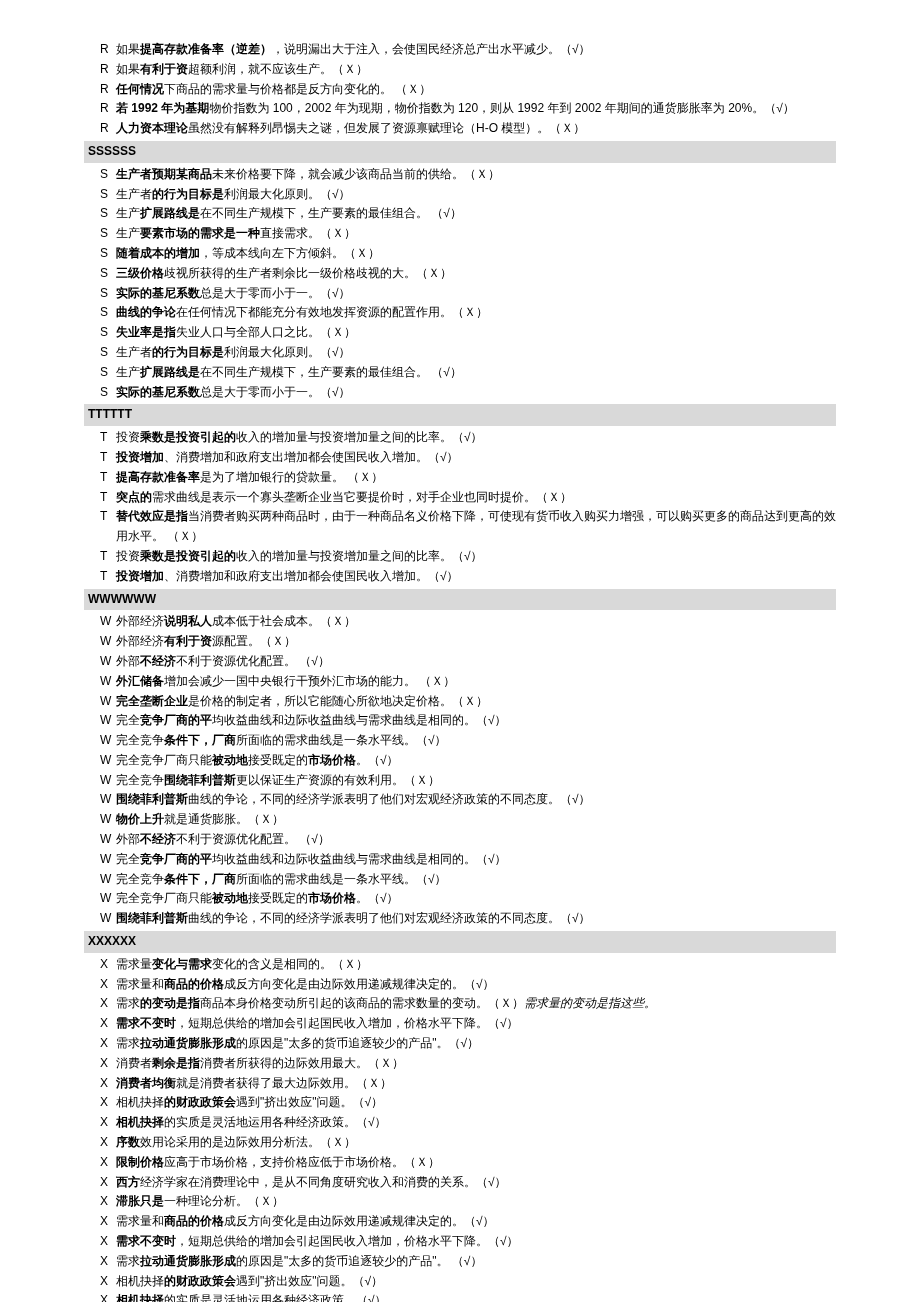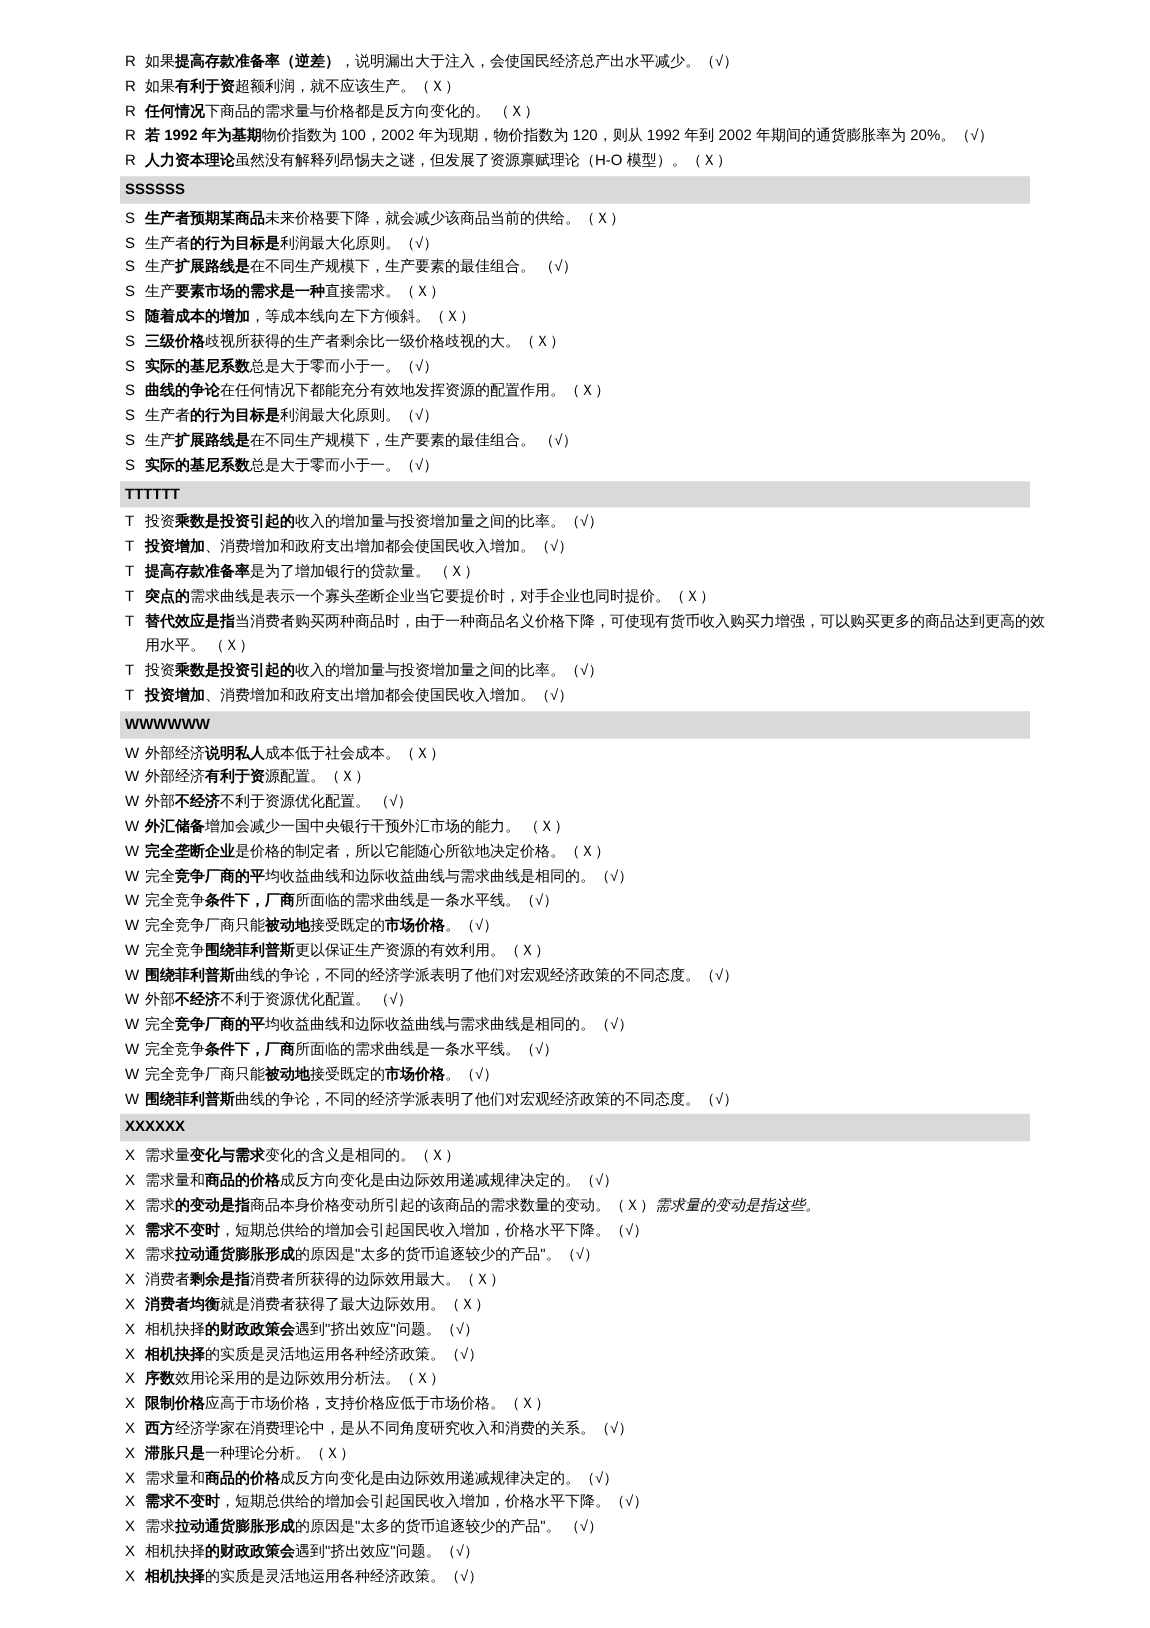--- a/index.html
+++ b/index.html
@@ -1,16 +1,16 @@
 <!DOCTYPE html>
 <html><head>
 <meta charset="utf-8">
 <style>
 body{margin:0;padding:40px 80px;font-family:"Microsoft YaHei","SimSun",sans-serif;font-size:12px;line-height:1.65;color:#000;background:#fff;width:760px}
-.sec{background:#d9d9d9;padding:1px 4px;font-weight:bold;margin:2px 16px}
+.sec{background:#d9d9d9;padding:1px 4px;font-weight:bold;margin:2px 4px}
 .item{padding-left:36px;text-indent:-16px;margin:0}
 .pre{display:inline-block;width:16px;text-indent:0}
 .b{font-weight:bold}
 .note{font-style:italic}
 </style>
 </head>
 <body>
 
 <div id="content">
     <div class="item"><span class="pre">R</span><span>如果<span class="b">提高存款准备率（逆差）</span>，说明漏出大于注入，会使国民经济总产出水平减少。（√）</span></div>
@@ -20,20 +20,21 @@
     <div class="item"><span class="pre">R</span><span><span class="b">人力资本理论</span>虽然没有解释列昂惕夫之谜，但发展了资源禀赋理论（H-O 模型）。（Ｘ）</span></div>
     <div class="sec">SSSSSS</div>
     <div class="item"><span class="pre">S</span><span><span class="b">生产者预期某商品</span>未来价格要下降，就会减少该商品当前的供给。（Ｘ）</span></div>
     <div class="item"><span class="pre">S</span><span>生产者<span class="b">的行为目标是</span>利润最大化原则。（√）</span></div>
     <div class="item"><span class="pre">S</span><span>生产<span class="b">扩展路线是</span>在不同生产规模下，生产要素的最佳组合。 （√）</span></div>
     <div class="item"><span class="pre">S</span><span>生产<span class="b">要素市场的需求是一种</span>直接需求。（Ｘ）</span></div>
     <div class="item"><span class="pre">S</span><span><span class="b">随着成本的增加</span>，等成本线向左下方倾斜。（Ｘ）</span></div>
     <div class="item"><span class="pre">S</span><span><span class="b">三级价格</span>歧视所获得的生产者剩余比一级价格歧视的大。（Ｘ）</span></div>
     <div class="item"><span class="pre">S</span><span><span class="b">实际的基尼系数</span>总是大于零而小于一。（√）</span></div>
     <div class="item"><span class="pre">S</span><span><span class="b">曲线的争论</span>在任何情况下都能充分有效地发挥资源的配置作用。（Ｘ）</span></div>
+    <div class="item"><span class="pre">S</span><span><span class="b">失业率是指</span>失业人口与全部人口之比。（Ｘ）</span></div>
     <div class="item"><span class="pre">S</span><span>生产者<span class="b">的行为目标是</span>利润最大化原则。（√）</span></div>
     <div class="item"><span class="pre">S</span><span>生产<span class="b">扩展路线是</span>在不同生产规模下，生产要素的最佳组合。 （√）</span></div>
     <div class="item"><span class="pre">S</span><span><span class="b">实际的基尼系数</span>总是大于零而小于一。（√）</span></div>
     <div class="sec">TTTTTT</div>
     <div class="item"><span class="pre">T</span><span>投资<span class="b">乘数是投资引起的</span>收入的增加量与投资增加量之间的比率。（√）</span></div>
     <div class="item"><span class="pre">T</span><span><span class="b">投资增加</span>、消费增加和政府支出增加都会使国民收入增加。（√）</span></div>
     <div class="item"><span class="pre">T</span><span><span class="b">提高存款准备率</span>是为了增加银行的贷款量。 （Ｘ）</span></div>
     <div class="item"><span class="pre">T</span><span><span class="b">突点的</span>需求曲线是表示一个寡头垄断企业当它要提价时，对手企业也同时提价。（Ｘ）</span></div>
     <div class="item"><span class="pre">T</span><span><span class="b">替代效应是指</span>当消费者购买两种商品时，由于一种商品名义价格下降，可使现有货币收入购买力增强，可以购买更多的商品达到更高的效用水平。 （Ｘ）</span></div>
     <div class="item"><span class="pre">T</span><span>投资<span class="b">乘数是投资引起的</span>收入的增加量与投资增加量之间的比率。（√）</span></div>
@@ -42,20 +43,21 @@
     <div class="item"><span class="pre">W</span><span>外部经济<span class="b">说明私人</span>成本低于社会成本。（Ｘ）</span></div>
     <div class="item"><span class="pre">W</span><span>外部经济<span class="b">有利于资</span>源配置。（Ｘ）</span></div>
     <div class="item"><span class="pre">W</span><span>外部<span class="b">不经济</span>不利于资源优化配置。 （√）</span></div>
     <div class="item"><span class="pre">W</span><span><span class="b">外汇储备</span>增加会减少一国中央银行干预外汇市场的能力。 （Ｘ）</span></div>
     <div class="item"><span class="pre">W</span><span><span class="b">完全垄断企业</span>是价格的制定者，所以它能随心所欲地决定价格。（Ｘ）</span></div>
     <div class="item"><span class="pre">W</span><span>完全<span class="b">竞争厂商的平</span>均收益曲线和边际收益曲线与需求曲线是相同的。（√）</span></div>
     <div class="item"><span class="pre">W</span><span>完全竞争<span class="b">条件下，厂商</span>所面临的需求曲线是一条水平线。（√）</span></div>
     <div class="item"><span class="pre">W</span><span>完全竞争厂商只能<span class="b">被动地</span>接受既定的<span class="b">市场价格</span>。（√）</span></div>
     <div class="item"><span class="pre">W</span><span>完全竞争<span class="b">围绕菲利普斯</span>更以保证生产资源的有效利用。（Ｘ）</span></div>
     <div class="item"><span class="pre">W</span><span><span class="b">围绕菲利普斯</span>曲线的争论，不同的经济学派表明了他们对宏观经济政策的不同态度。（√）</span></div>
+    <div class="item"><span class="pre">W</span><span><span class="b">物价上升</span>就是通货膨胀。（Ｘ）</span></div>
     <div class="item"><span class="pre">W</span><span>外部<span class="b">不经济</span>不利于资源优化配置。 （√）</span></div>
     <div class="item"><span class="pre">W</span><span>完全<span class="b">竞争厂商的平</span>均收益曲线和边际收益曲线与需求曲线是相同的。（√）</span></div>
     <div class="item"><span class="pre">W</span><span>完全竞争<span class="b">条件下，厂商</span>所面临的需求曲线是一条水平线。（√）</span></div>
     <div class="item"><span class="pre">W</span><span>完全竞争厂商只能<span class="b">被动地</span>接受既定的<span class="b">市场价格</span>。（√）</span></div>
     <div class="item"><span class="pre">W</span><span><span class="b">围绕菲利普斯</span>曲线的争论，不同的经济学派表明了他们对宏观经济政策的不同态度。（√）</span></div>
     <div class="sec">XXXXXX</div>
     <div class="item"><span class="pre">X</span><span>需求量<span class="b">变化与需求</span>变化的含义是相同的。（Ｘ）</span></div>
     <div class="item"><span class="pre">X</span><span>需求量和<span class="b">商品的价格</span>成反方向变化是由边际效用递减规律决定的。（√）</span></div>
     <div class="item"><span class="pre">X</span><span>需求<span class="b">的变动是指</span>商品本身价格变动所引起的该商品的需求数量的变动。（Ｘ）<span class="note">需求量的变动是指这些。</span></span></div>
     <div class="item"><span class="pre">X</span><span><span class="b">需求不变时</span>，短期总供给的增加会引起国民收入增加，价格水平下降。（√）</span></div>

